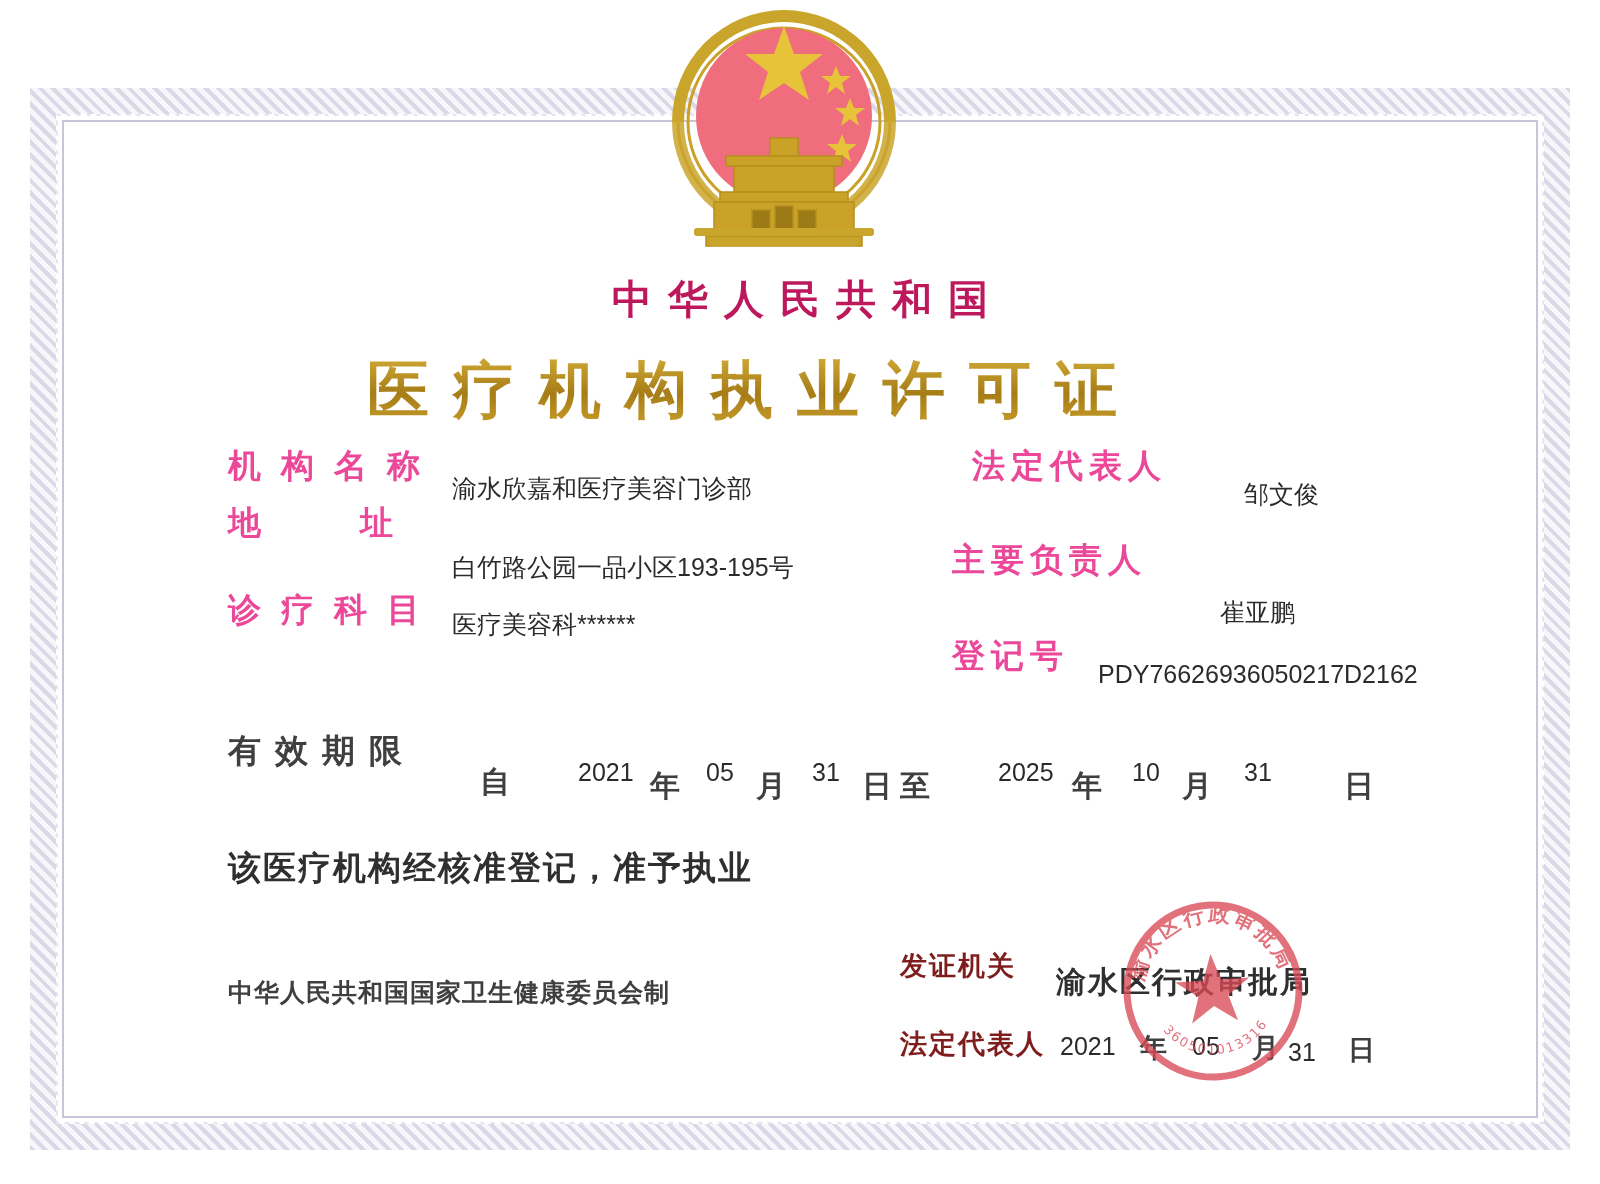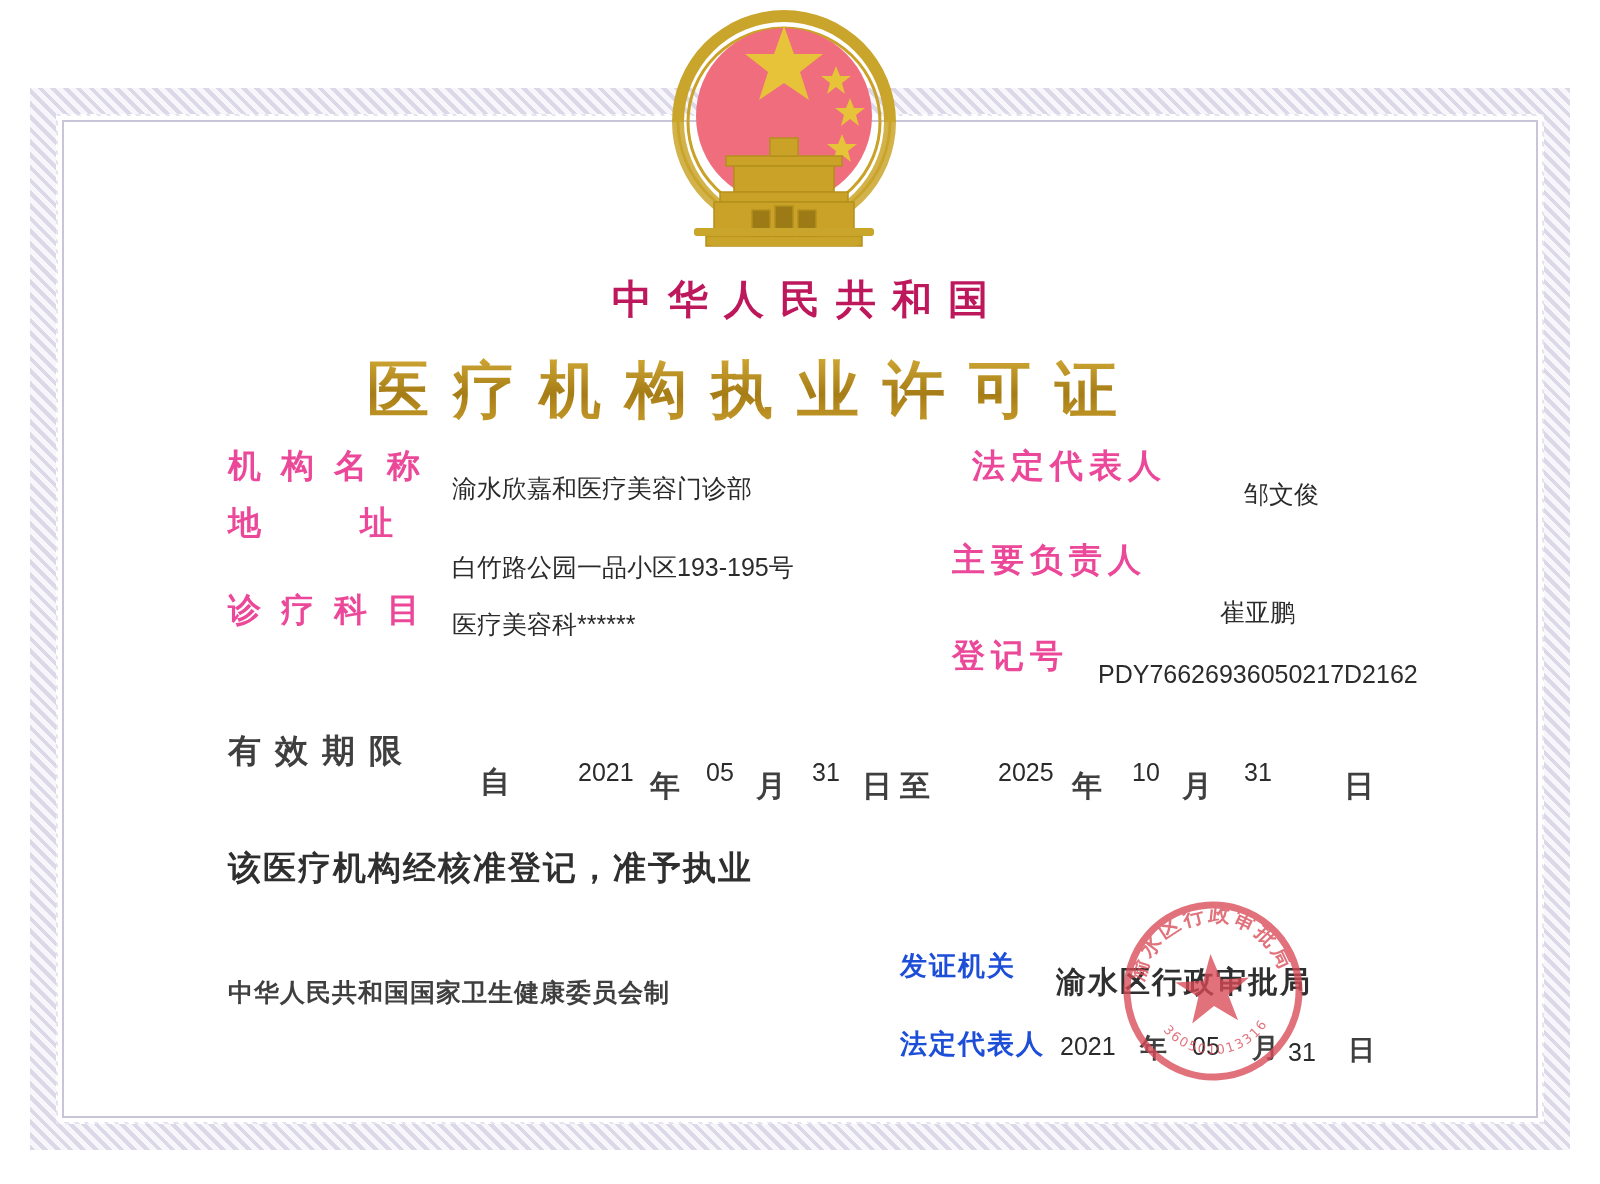--- a/index.html
+++ b/index.html
@@ -149,21 +149,21 @@
     letter-spacing: 1px;
     color: #3f3f3f;
   }
 
   .issuer-label, .issuedate-label {
     position: absolute;
     font-family: "DejaVu Serif", serif;
     font-weight: bold;
     font-size: 27px;
     letter-spacing: 2px;
-    color: #1d4ed8;
+    color: #7f1d1d;
   }
   .issuer-value {
     position: absolute;
     left: 1056px; top: 962px;
     font-family: "DejaVu Serif", serif;
     font-weight: bold;
     font-size: 30px;
     letter-spacing: 2px;
     color: #2f2f2f;
   }

